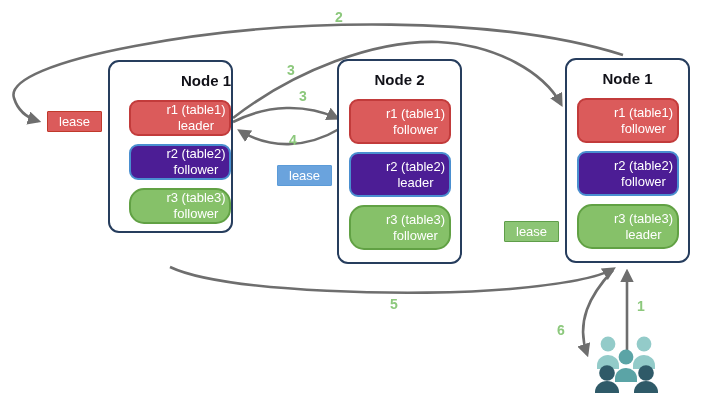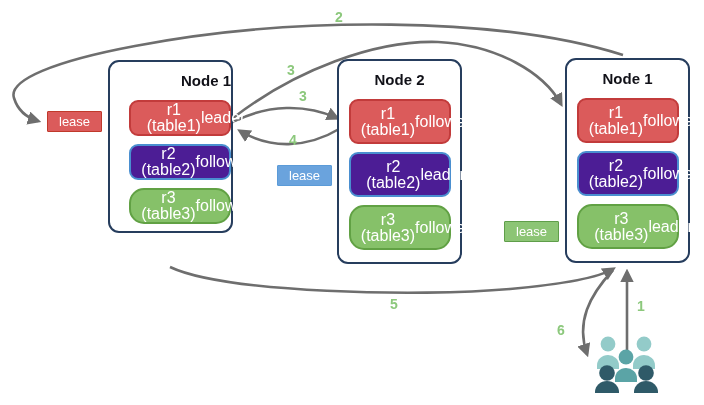--- a/index.html
+++ b/index.html
@@ -12,22 +12,22 @@
     position:absolute;width:125px;box-sizing:border-box;
     background:#ffffff;border:2px solid #263d5d;border-radius:11px;
     display:flex;flex-direction:column;align-items:center;
     padding:8px 0 12px 0;
   }
   .node-title{
     font-size:15px;font-weight:bold;color:#111118;line-height:22px;margin-bottom:8px;
   }
   .replica{
     width:102px;height:47px;box-sizing:border-box;border-radius:9px;
-    display:flex;align-items:center;justify-content:center;
-    color:#ffffff;font-size:16px;line-height:16px;margin-bottom:8px;
+    display:flex;flex-direction:column;align-items:center;justify-content:center;
+    color:#ffffff;font-size:13px;line-height:16px;margin-bottom:8px;
     border:2px solid transparent;text-align:center;padding-left:32px;
   }
   .replica:last-child{margin-bottom:0;border-radius:15px;}
   .replica.red{background:#db5b5b;border-color:#c23b3b;}
   .replica.blue{background:#4c1d95;border-color:#4a8fd0;}
   .replica.green{background:#86c169;border-color:#61a144;}
   .lease{
     position:absolute;height:21px;box-sizing:border-box;border-radius:1px;
     color:#ffffff;font-size:13px;line-height:17px;padding:1px 11px;
     border:1.5px solid transparent;

